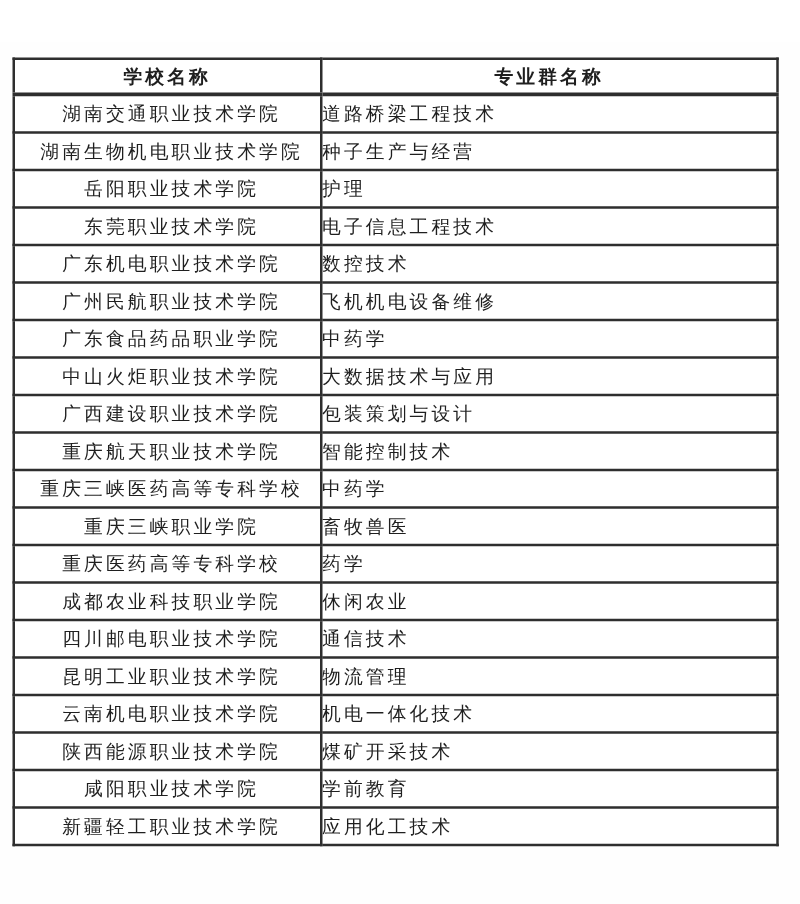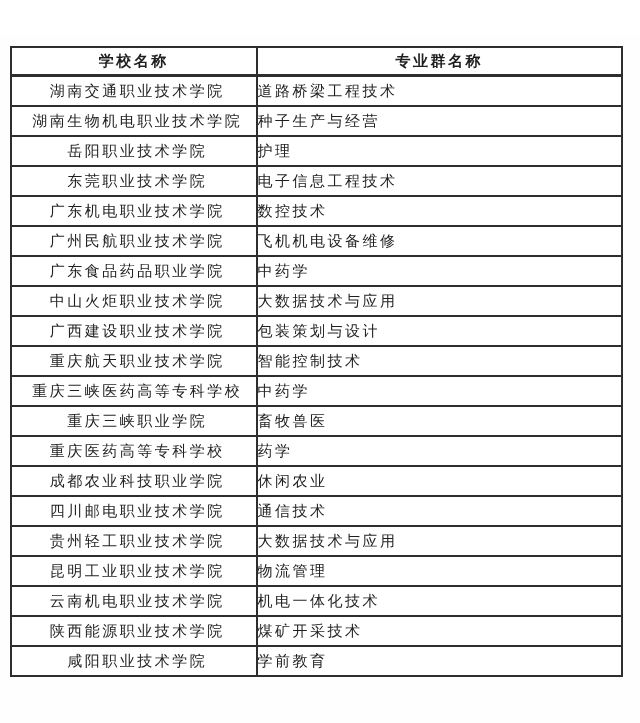--- a/index.html
+++ b/index.html
@@ -123,34 +123,34 @@
         </tr>
         <tr>
           <td class="school-cell">成都农业科技职业学院</td>
           <td class="major-cell">休闲农业</td>
         </tr>
         <tr>
           <td class="school-cell">四川邮电职业技术学院</td>
           <td class="major-cell">通信技术</td>
         </tr>
         <tr>
-          <td class="school-cell">贵州轻工职业技术学院</td>
-          <td class="major-cell">大数据技术与应用</td>
-        </tr>
-        <tr>
           <td class="school-cell">昆明工业职业技术学院</td>
           <td class="major-cell">物流管理</td>
         </tr>
         <tr>
           <td class="school-cell">云南机电职业技术学院</td>
           <td class="major-cell">机电一体化技术</td>
         </tr>
         <tr>
           <td class="school-cell">陕西能源职业技术学院</td>
           <td class="major-cell">煤矿开采技术</td>
         </tr>
         <tr>
           <td class="school-cell">咸阳职业技术学院</td>
           <td class="major-cell">学前教育</td>
         </tr>
+        <tr>
+          <td class="school-cell">新疆轻工职业技术学院</td>
+          <td class="major-cell">应用化工技术</td>
+        </tr>
       </tbody>
   </table>
 </div>
 
 </body></html>

